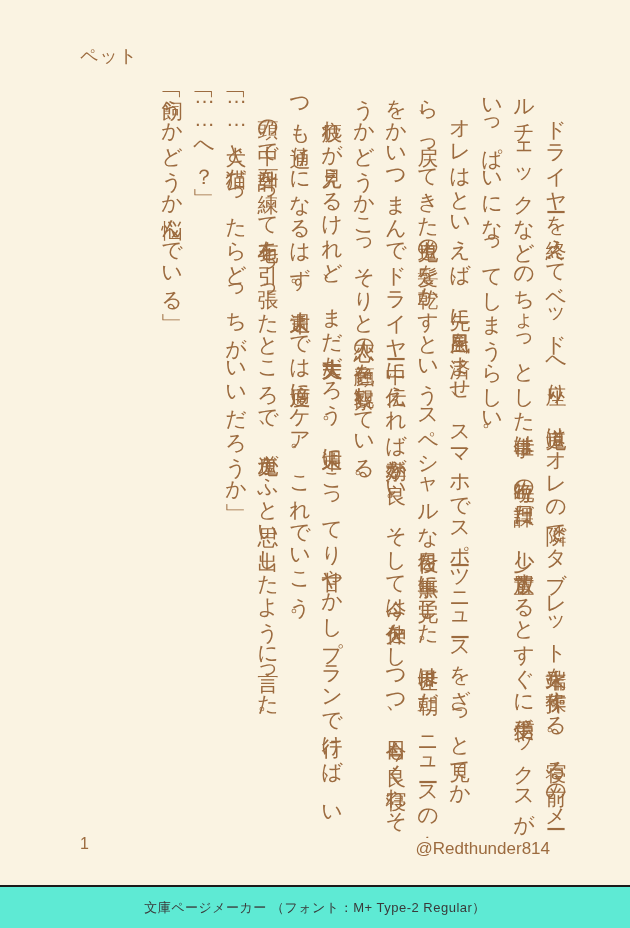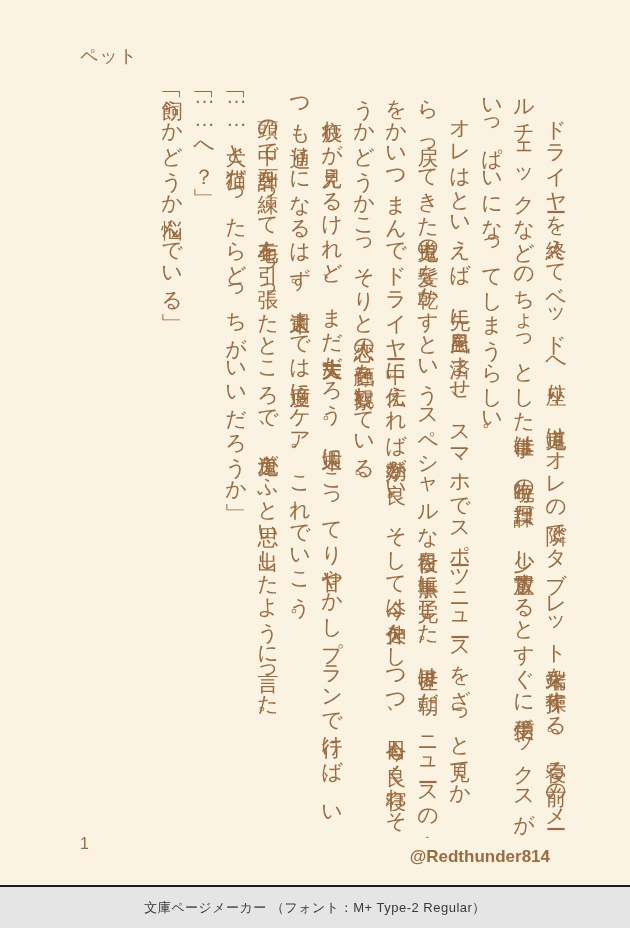--- a/index.html
+++ b/index.html
@@ -59,40 +59,39 @@
   .page-number {
     position: absolute;
     left: 80px;
     top: 0;
     font-size: 16px;
     color: #9C6B3F;
   }
   .author-handle {
     position: absolute;
     right: 80px;
-    top: 12px;
+    top: 4px;
     font-size: 17px;
     color: #9C6B3F;
-    font-weight: bold;
   }
   .divider {
     position: absolute;
     left: 0;
     top: 885px;
     width: 630px;
     height: 2px;
     background: #1A1A1A;
   }
   .app-footer {
     position: absolute;
     left: 0;
     top: 887px;
     width: 630px;
     height: 41px;
-    background: #e5e5e5;
+    background: #5eead4;
     display: flex;
     align-items: center;
     justify-content: center;
   }
   .app-footer-label {
     font-size: 13px;
     color: #3A3A3A;
     letter-spacing: 0.5px;
   }
 </style>

